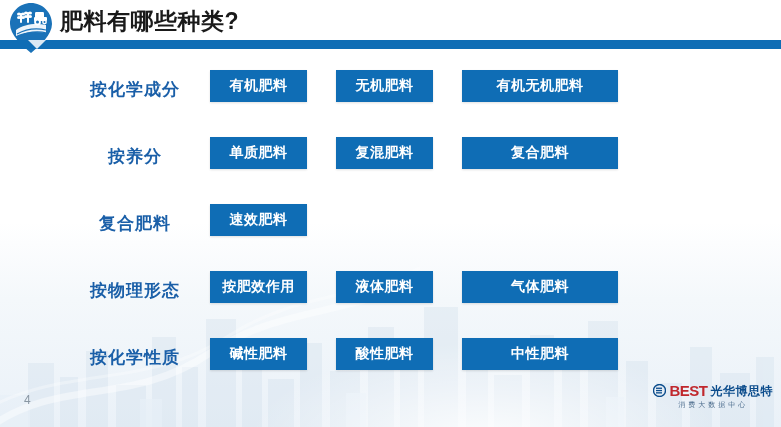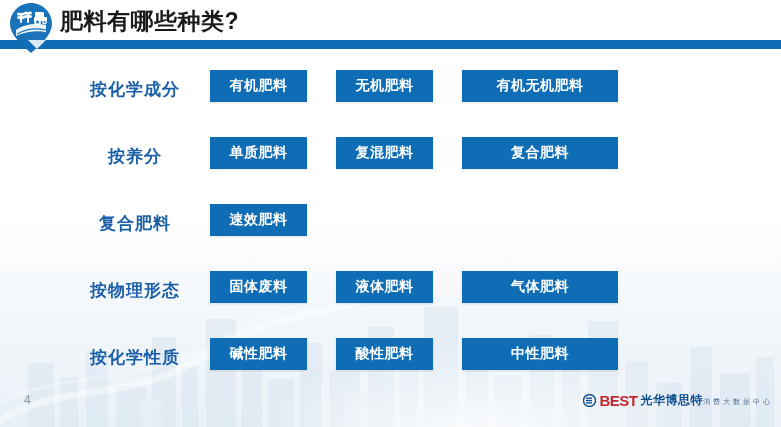--- a/index.html
+++ b/index.html
@@ -58,21 +58,21 @@
   .c1{left:0px;width:97px;}
   .c2{left:126px;width:97px;}
   .c3{left:252px;width:156px;}
   .cwide{left:126px;width:282px;}
 
   
   .pageno{
     position:absolute;left:24px;bottom:20px;
     font-size:12px;color:#8a97a3;
   }
-  .brand{position:absolute;right:8px;bottom:10px;height:34px;display:flex;align-items:center;}
+  .brand{position:absolute;right:8px;bottom:10px;height:34px;display:flex;flex-direction:column;align-items:center;}
   .brand-top{display:flex;align-items:center;gap:3px;}
   .brand-best{font-size:15px;font-weight:bold;color:#0b4c8c;letter-spacing:-.5px;line-height:1;}
   .brand-cn{font-size:12px;font-weight:bold;color:#0b4c8c;letter-spacing:.5px;line-height:1;}
   .brand-sub{font-size:7px;color:#4a6b8c;letter-spacing:3px;margin-top:3px;line-height:1;}
   .b-red{color:#c0282d;}
 </style>
 </head>
 <body>
 
 <div class="slide">
@@ -181,21 +181,21 @@
     <div class="row">
       <div class="rowlabel">复合肥料</div>
       <div class="cells">
         <div class="cell c1">速效肥料</div>
       </div>
     </div>
 
     <div class="row">
       <div class="rowlabel">按物理形态</div>
       <div class="cells">
-        <div class="cell c1">固体废料</div>
+        <div class="cell c1">按肥效作用</div>
         <div class="cell c2">液体肥料</div>
         <div class="cell c3">气体肥料</div>
       </div>
     </div>
 
     <div class="row">
       <div class="rowlabel">按化学性质</div>
       <div class="cells">
         <div class="cell c1">碱性肥料</div>
         <div class="cell c2">酸性肥料</div>

